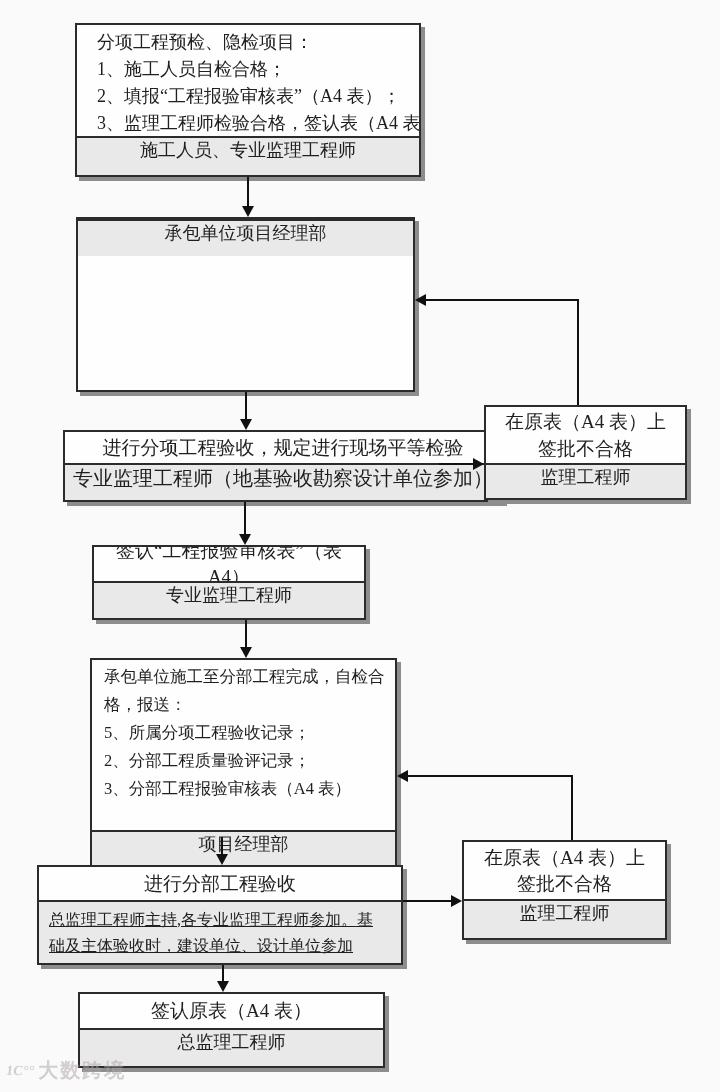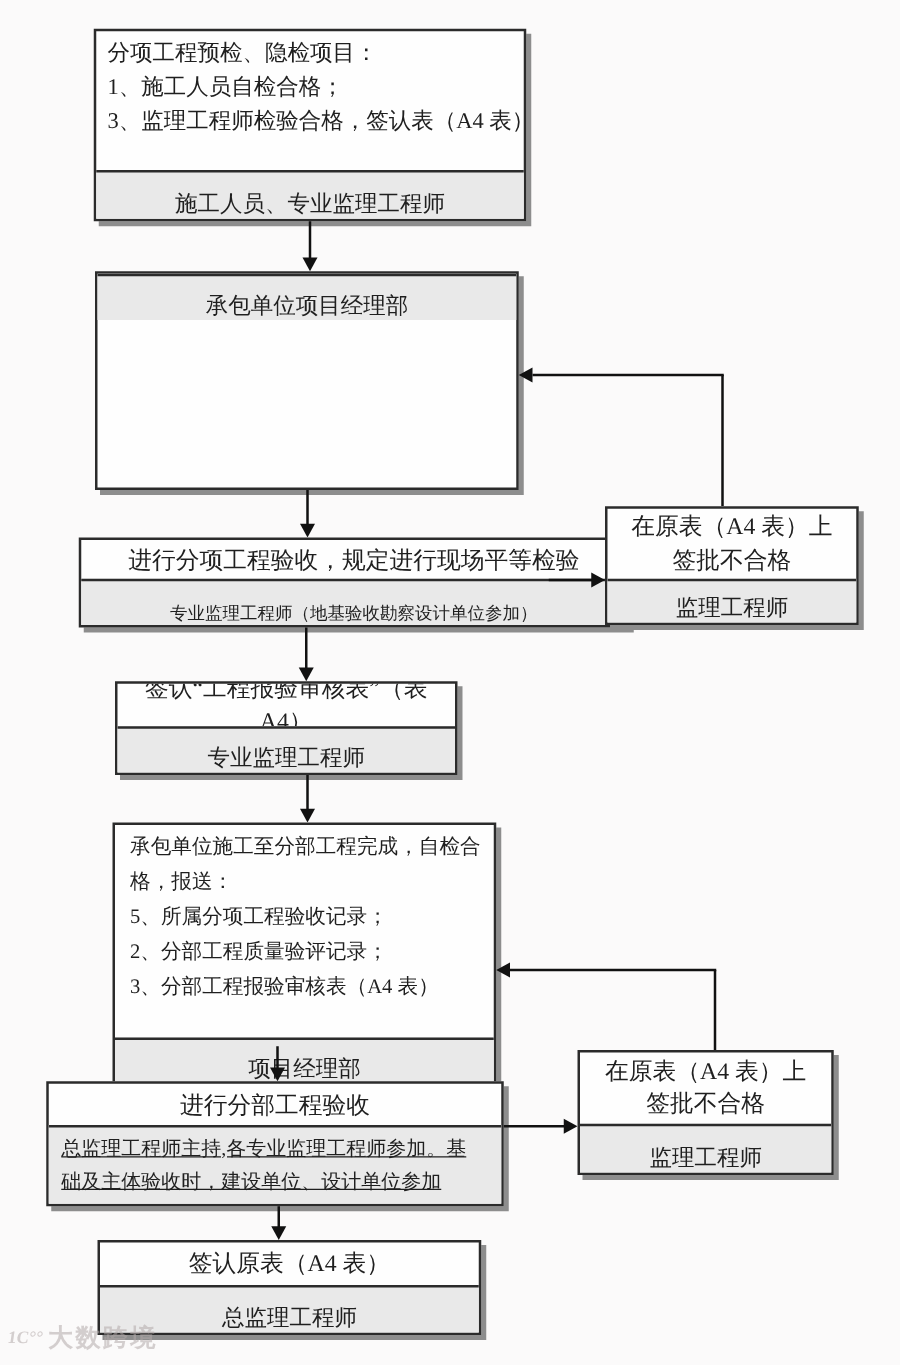--- a/index.html
+++ b/index.html
@@ -15,33 +15,33 @@
   .fbox{
     position:absolute;
     box-sizing:border-box;
     border:2px solid #2b2b2b;
     background:#fefefe;
     box-shadow:4px 4px 0 0 #8d8d8d;
     display:flex;
     flex-direction:column;
   }
   .fbody{flex:1;overflow:hidden;}
-  .fbody.listy{padding:4px 2px 0 9px;font-size:18px;line-height:27px;text-align:left;}
+  .fbody.listy{padding:4px 2px 0 20px;font-size:18px;line-height:27px;text-align:left;}
   .fbody.listy2{padding:5px 2px 0 18px;font-size:18px;line-height:28px;text-align:left;}
   .fbody.listy3{padding:3px 4px 0 12px;font-size:16.5px;line-height:28px;text-align:left;}
   .fbody.center{display:flex;align-items:center;justify-content:center;font-size:19px;text-align:center;}
   .fbody.center2{display:flex;flex-direction:column;align-items:center;justify-content:center;font-size:19px;line-height:27px;}
   .ffoot{
     border-top:2px solid #2b2b2b;
     background:#e9e9e9;
-    display:flex;align-items:flex-end;justify-content:center;
+    display:flex;align-items:flex-start;justify-content:center;
     font-size:18px;
     flex:none;
   }
-  .ffoot.small{font-size:14px;}
+  .ffoot.small{font-size:20px;}
   .ffoot.twolines{flex-direction:column;align-items:flex-start;justify-content:center;font-size:16px;line-height:26px;padding:0 6px 0 10px;text-decoration:underline;}
   .tline{white-space:nowrap;}
   .vline{position:absolute;width:2px;background:#111;}
   .hline{position:absolute;height:2px;background:#111;}
   .arr-down{position:absolute;width:0;height:0;border-left:6px solid transparent;border-right:6px solid transparent;border-top:11px solid #111;}
   .arr-right{position:absolute;width:0;height:0;border-top:6px solid transparent;border-bottom:6px solid transparent;border-left:11px solid #111;}
   .arr-left{position:absolute;width:0;height:0;border-top:6px solid transparent;border-bottom:6px solid transparent;border-right:11px solid #111;}
   .watermark{
     position:absolute;left:6px;top:1057px;
     color:rgba(178,170,170,0.55);
@@ -52,20 +52,21 @@
 </style>
 </head>
 <body>
 
 <div class="stage">
 
   <div class="fbox" style="left:75px;top:23px;width:346px;height:154px">
     <div class="fbody listy">
       <div class="tline">分项工程预检、隐检项目：</div>
       <div class="tline">1、施工人员自检合格；</div>
+      <div class="tline">2、填报“工程报验审核表”（A4 表）；</div>
       <div class="tline">3、监理工程师检验合格，签认表（A4 表）。</div>
     </div>
     <div class="ffoot" style="height:37px">
       <span>施工人员、专业监理工程师</span>
     </div>
   </div>
 
   <div class="vline" style="left:247px;top:177px;height:30px"></div>
   <div class="arr-down" style="left:242px;top:206px"></div>
 

